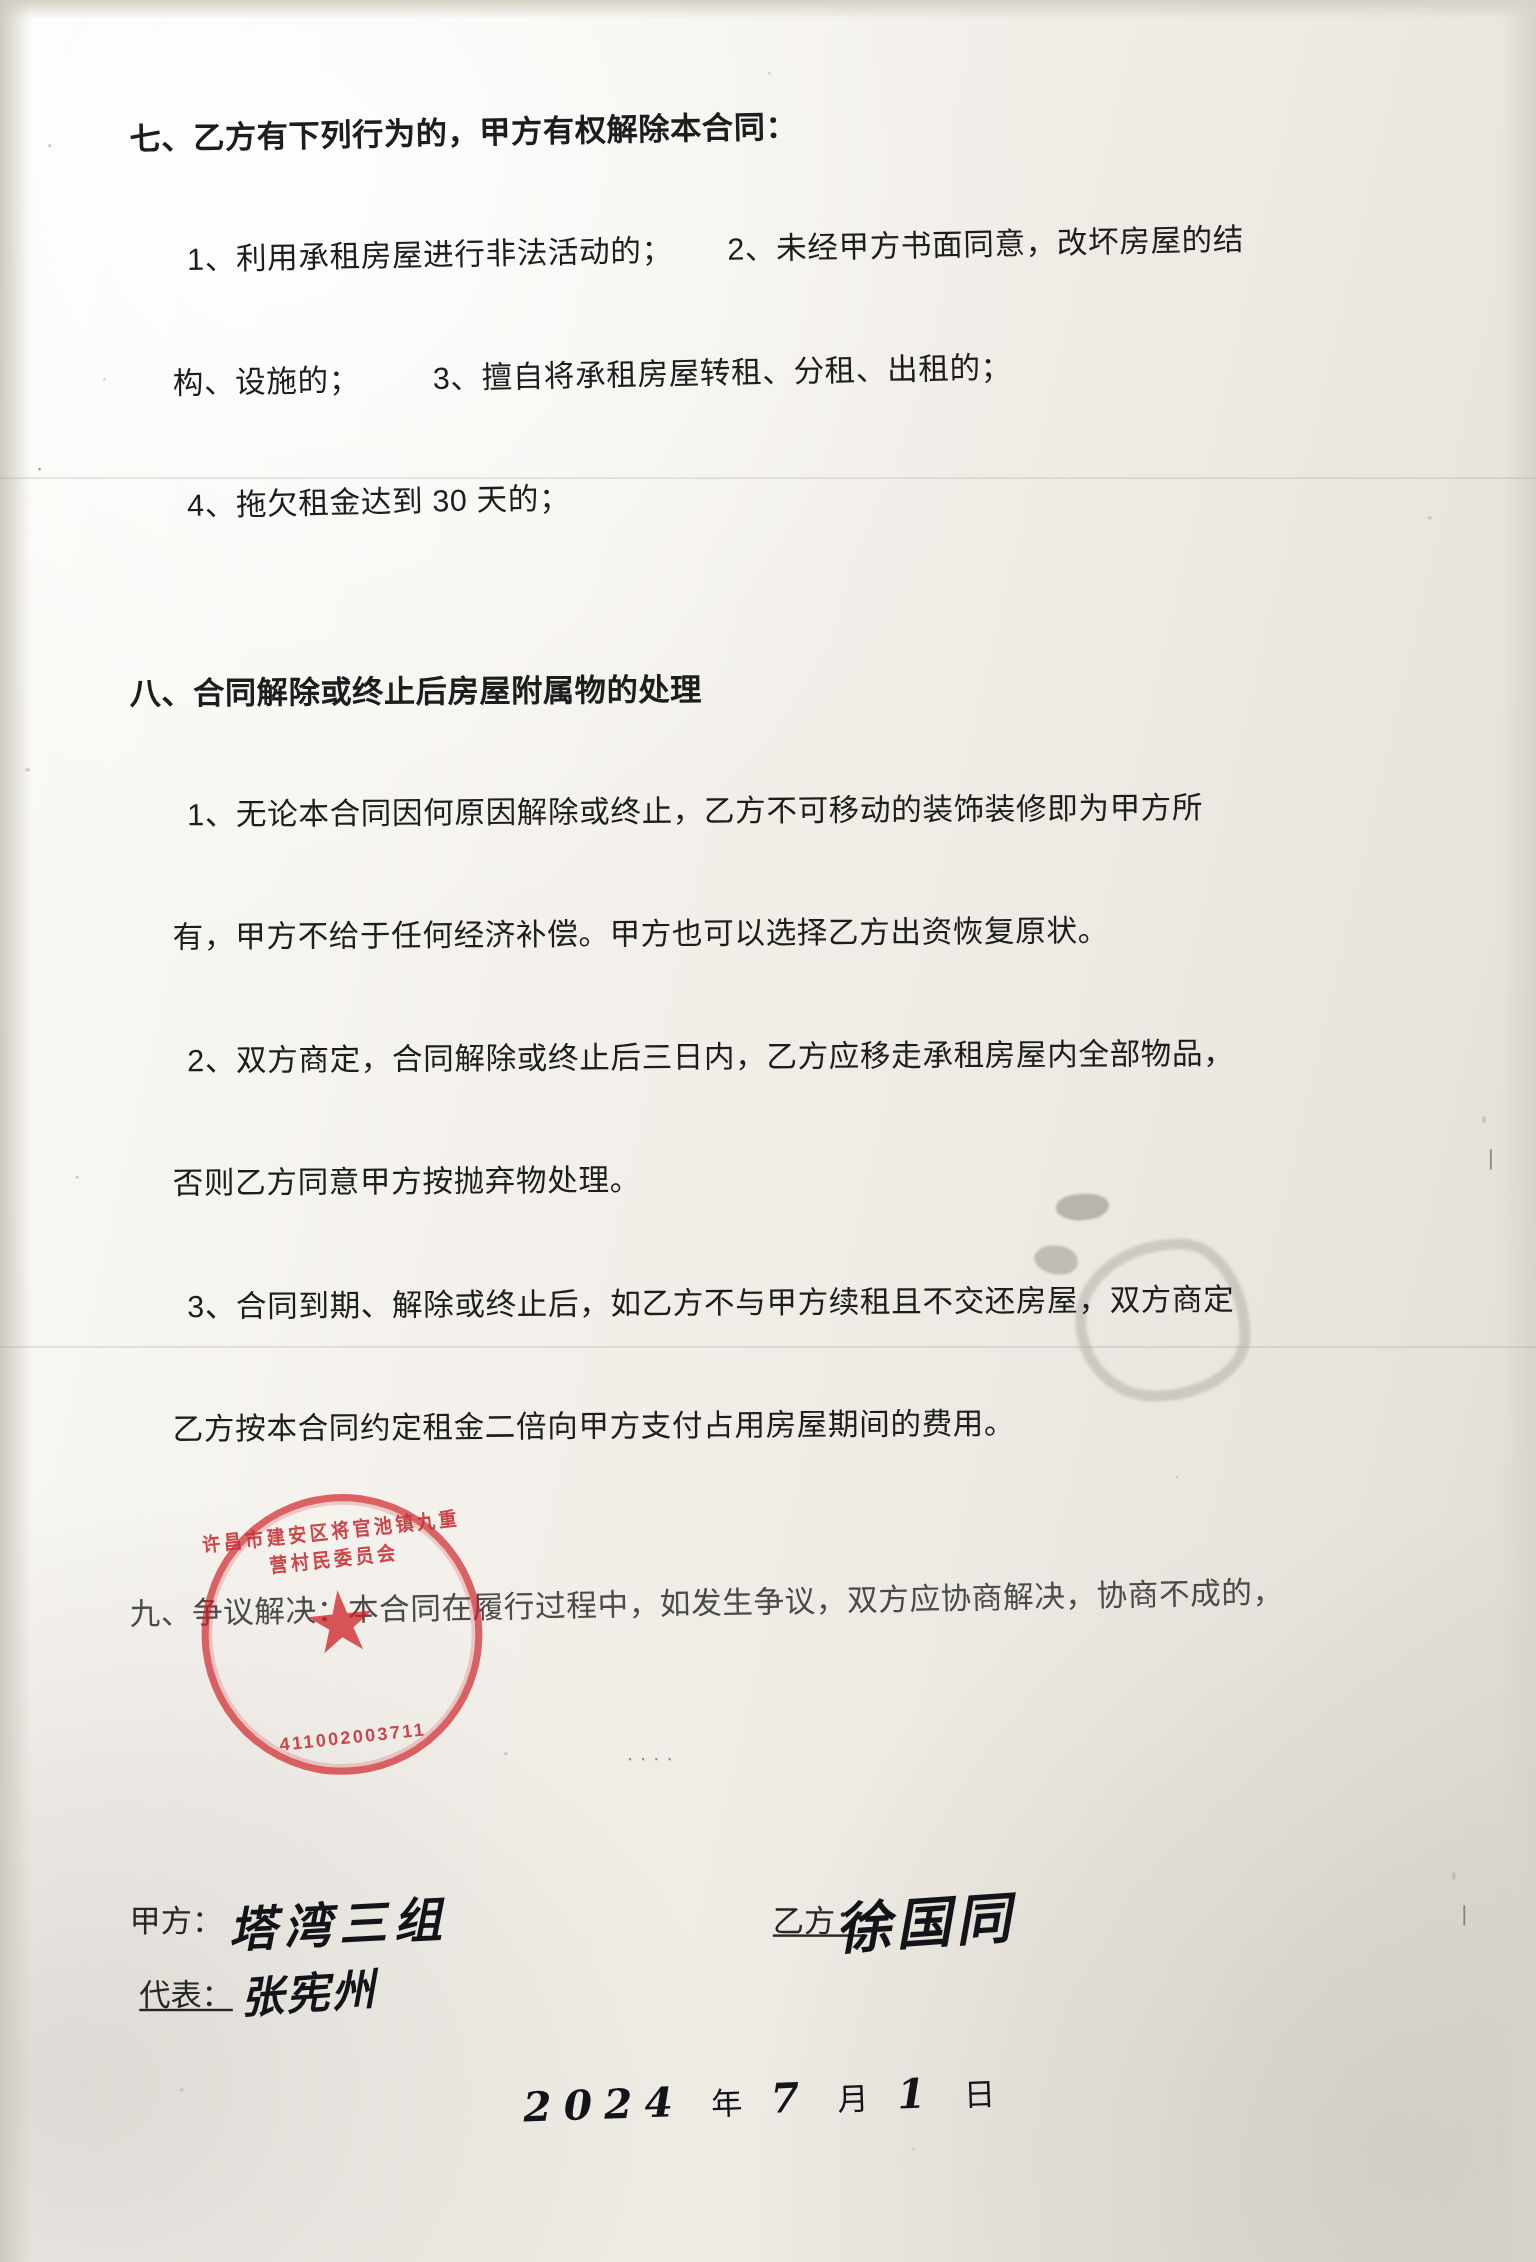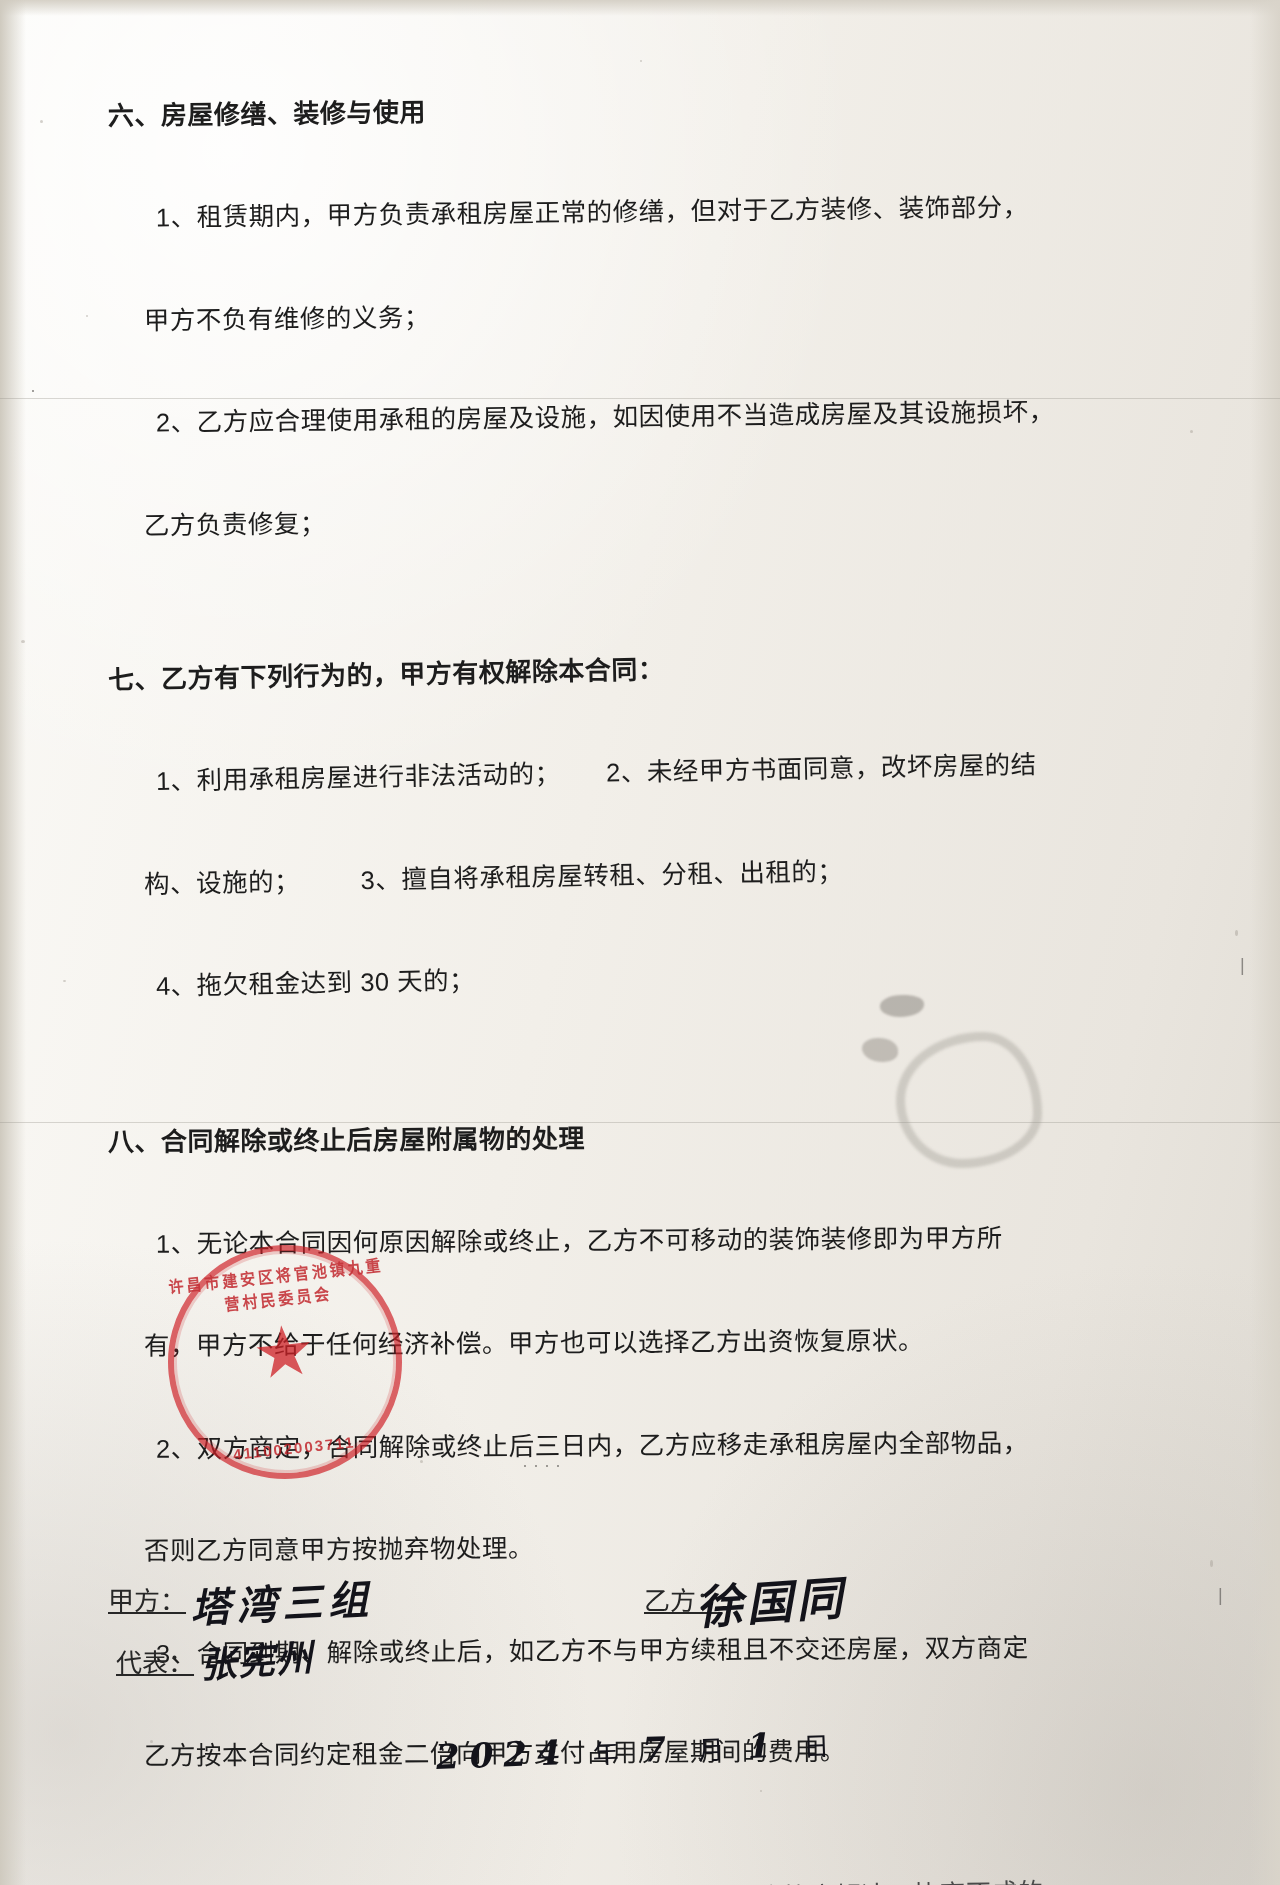--- a/index.html
+++ b/index.html
@@ -269,27 +269,20 @@
   <div class="stain stain-2"></div>
   <div class="stain stain-3"></div>
 
   <div class="tick" style="left:30px;  top:380px;">·</div>
   <div class="tick" style="left:1240px;top:955px;">|</div>
   <div class="tick" style="left:1218px;top:1585px;">|</div>
   <div class="tick" style="left:522px; top:1455px;">· · · ·</div>
 
   <div class="doc-body">
 
-    <div class="para">
-      <span class="line heading tilt-a">六、房屋修缮、装修与使用</span>
-      <span class="line indent1 tilt-a">1、租赁期内，甲方负责承租房屋正常的修缮，但对于乙方装修、装饰部分，</span>
-      <span class="line indent2 tilt-a">甲方不负有维修的义务；</span>
-      <span class="line indent1 tilt-a">2、乙方应合理使用承租的房屋及设施，如因使用不当造成房屋及其设施损坏，</span>
-      <span class="line indent2 tilt-a">乙方负责修复；</span>
-    </div>
 
     <div class="para">
       <span class="line heading tilt-b">七、乙方有下列行为的，甲方有权解除本合同：</span>
       <span class="line indent1 tilt-b">1、利用承租房屋进行非法活动的；      2、未经甲方书面同意，改坏房屋的结</span>
       <span class="line indent2 tilt-b">构、设施的；        3、擅自将承租房屋转租、分租、出租的；</span>
       <span class="line indent1 tilt-b">4、拖欠租金达到 30 天的；</span>
     </div>
 
     <div class="para">
       <span class="line heading tilt-c">八、合同解除或终止后房屋附属物的处理</span>
@@ -308,21 +301,21 @@
 
   </div>
 
   <div class="seal">
     <div class="seal-top-text">许昌市建安区将官池镇九重营村民委员会</div>
     <div class="star"></div>
     <div class="seal-bottom-text">411002003711</div>
   </div>
 
   <div class="sig-area">
-    <div class="sig-label" style="left:0; top:0;text-decoration:underline;">甲方：</div>
+    <div class="sig-label" style="left:0; top:0;">甲方：</div>
     <div class="hand sig-party-a-name">塔湾三组</div>
 
     <div class="sig-label" style="left:8px; top:62px;text-decoration:underline;">代表：</div>
     <div class="hand sig-rep-name">张宪州</div>
 
     <div class="sig-label" style="left:536px; top:0;text-decoration:underline;">乙方：</div>
     <div class="hand sig-party-b-name">徐国同</div>
 
     <div class="hand sig-date">
       <span>2024</span>

